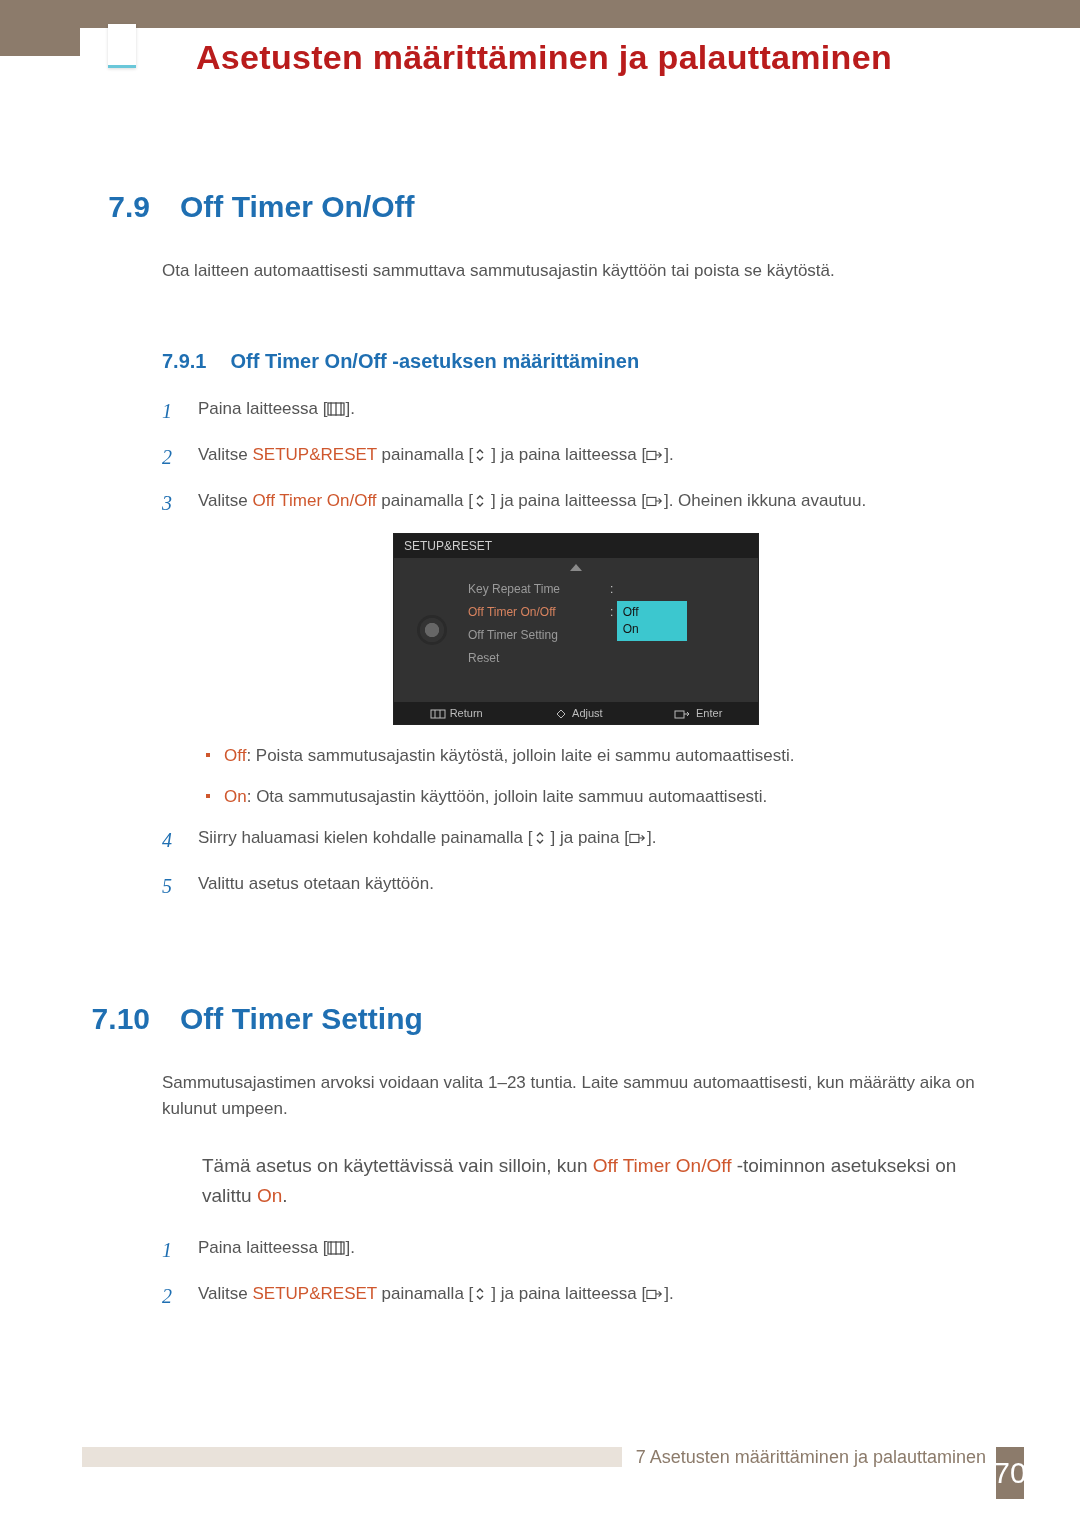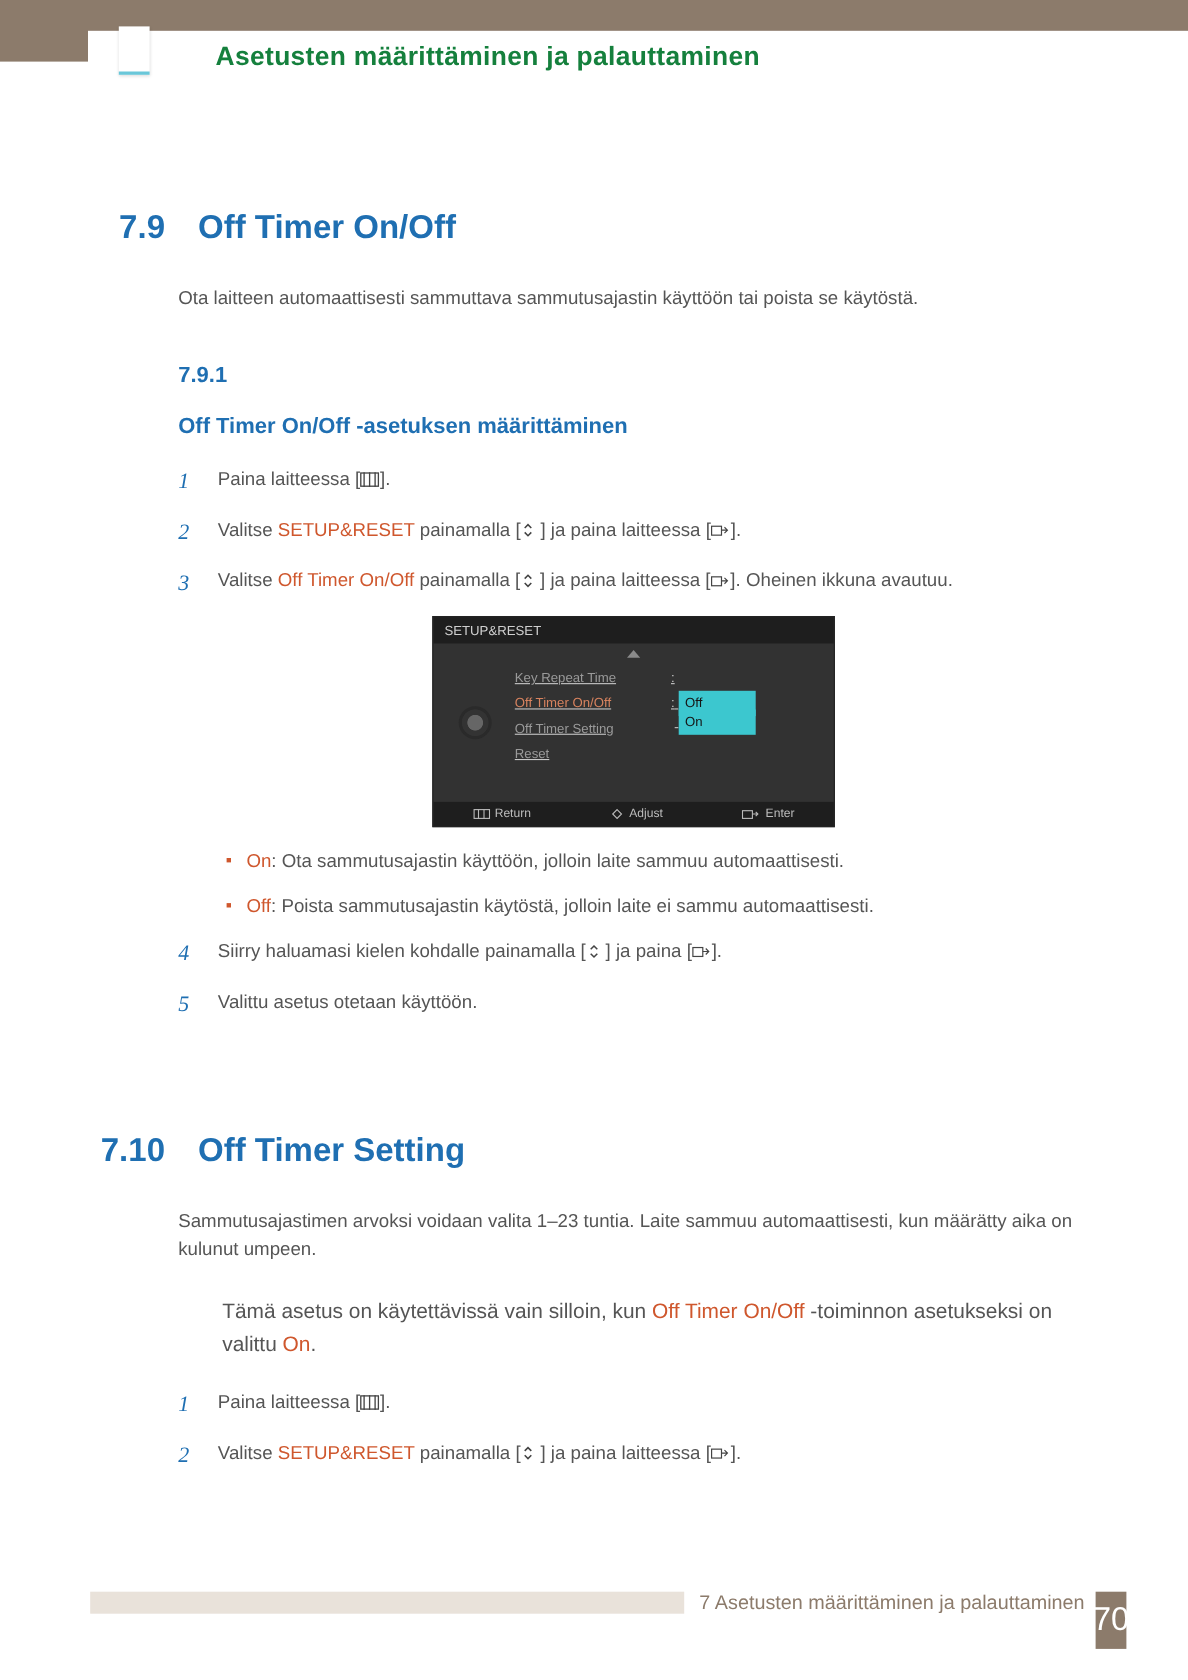--- a/index.html
+++ b/index.html
@@ -10,50 +10,50 @@
     height: 1527px;
     position: relative;
     color: #4a4a4a;
   }
   .top-brown { position:absolute; top:0; left:0; width:80px; height:56px; background:#8c7b6b; }
   .top-brown-long { position:absolute; top:0; left:80px; right:0; height:28px; background:#8c7b6b; }
   .top-tab { position:absolute; top:24px; left:108px; width:28px; height:44px; background:#fff; box-shadow:0 1px 3px rgba(0,0,0,.15); border-bottom:3px solid #6ac7d9;}
 
   .chapter-title {
     position: absolute; top: 38px; left: 196px;
-    font-size: 24px; color:#15803d; font-weight:600; letter-spacing:.3px;
+    font-size: 34px; color:#b91c1c; font-weight:600; letter-spacing:.3px;
   }
 
   .content { position:absolute; top:190px; left:82px; right:90px; }
 
   .sec-row { display:flex; align-items:baseline; gap:30px;text-align:right; }
   .sec-num { color:#1f6fb2; font-size:30px; font-weight:600; width:68px; }
   .sec-title { color:#1f6fb2; font-size:30px; font-weight:600; }
 
   .body-text { margin-left:80px; margin-top:34px; font-size:17px; line-height:1.55; color:#555; }
 
-  .sub-row { display:flex; gap:24px; margin-left:80px; margin-top:46px; align-items:baseline;flex-direction:column;}
+  .sub-row { display:flex; gap:24px; margin-left:80px; margin-top:66px; align-items:baseline;}
   .sub-num { color:#1f6fb2; font-size:20px; font-weight:700; }
   .sub-title { color:#1f6fb2; font-size:20px; font-weight:700; }
 
   ol.steps { list-style:none; margin-left:80px; margin-top:22px; }
   ol.steps>li { display:flex; align-items:flex-start; gap:20px; font-size:17px; color:#555; margin-bottom:14px; line-height:1.6;}
   .step-num { color:#1f6fb2; font-size:20px; font-style:italic; font-weight:400; width:16px; font-family:Georgia,serif;}
   .emph { color:#cf572d; }
   .icon-box { display:inline-flex; align-items:center; position:relative; top:2px; }
   svg.ic { width:18px; height:14px; }
 
   
   .osd {
     width:366px; height:192px; background:#323232; margin:6px auto 18px; font-family:Arial,sans-serif; color:#c7c7c7;
     position:relative; border:1px solid #222;
   }
   .osd-title { background:#1e1e1e; color:#cfcfcf; font-size:12px; padding:5px 10px; }
   .osd-tri { position:absolute; top:30px; left:50%; transform:translateX(-50%); width:0;height:0;border-left:6px solid transparent;border-right:6px solid transparent;border-bottom:7px solid #8a8a8a;}
-  .osd-body { display:flex; padding:20px 14px 0 16px; gap:14px; height:140px;text-decoration:underline;}
+  .osd-body { display:flex; padding:20px 14px 0 16px; gap:14px; height:140px;}
   .osd-left { width:44px; display:flex; flex-direction:column; align-items:center; padding-top:40px;}
   .osd-gear { width:24px;height:24px;border-radius:50%; background:radial-gradient(circle,#666 40%,#333 44%); box-shadow:0 0 0 3px #2a2a2a; }
   .osd-menu { font-size:12px; line-height:1.9; width:128px; color:#9a9a9a;}
   .osd-menu .active { color:#d8835f; }
   .osd-vals { font-size:12px; line-height:1.9; }
   .osd-vals .hl { background:#3cc7cf; color:#151515; padding:0 30px 0 6px; display:inline-block; min-width:70px; }
   .osd-foot { position:absolute; bottom:0; left:0; right:0; background:#1e1e1e; display:flex; justify-content:space-around; font-size:11px; color:#bdbdbd; padding:5px 0;}
   .osd-foot span svg { vertical-align:middle; margin-right:4px;}
 
   ul.bullets { list-style:none; margin-left:120px; margin-top:4px; }
@@ -175,22 +175,22 @@
             </svg><span>Adjust</span></span>
         <span><svg width="18" height="10" viewBox="0 0 18 10">
               <rect x="1" y="2" width="9" height="7" fill="none" stroke="#bbb"></rect>
               <path d="M10 5 h5 M13 3 l2 2 -2 2" fill="none" stroke="#bbb"></path>
             </svg><span>Enter</span></span>
       </div>
     </div>
   </div>
 
   <ul class="bullets">
+    <li><span class="emph">Off</span><span>: Poista sammutusajastin käytöstä, jolloin laite ei sammu automaattisesti.</span></li>
     <li><span class="emph">On</span><span>: Ota sammutusajastin käyttöön, jolloin laite sammuu automaattisesti.</span></li>
-    <li><span class="emph">Off</span><span>: Poista sammutusajastin käytöstä, jolloin laite ei sammu automaattisesti.</span></li>
   </ul>
 
   <ol class="steps" style="margin-top:6px;">
     <li>
       <span class="step-num">4</span>
       <span>
         <span>Siirry haluamasi kielen kohdalle painamalla [</span><span class="icon-box">
             <svg class="ic ic-ud" viewBox="0 0 18 14">
               <path d="M4 5 L7 2 L10 5 M4 9 L7 12 L10 9"></path>
             </svg>

